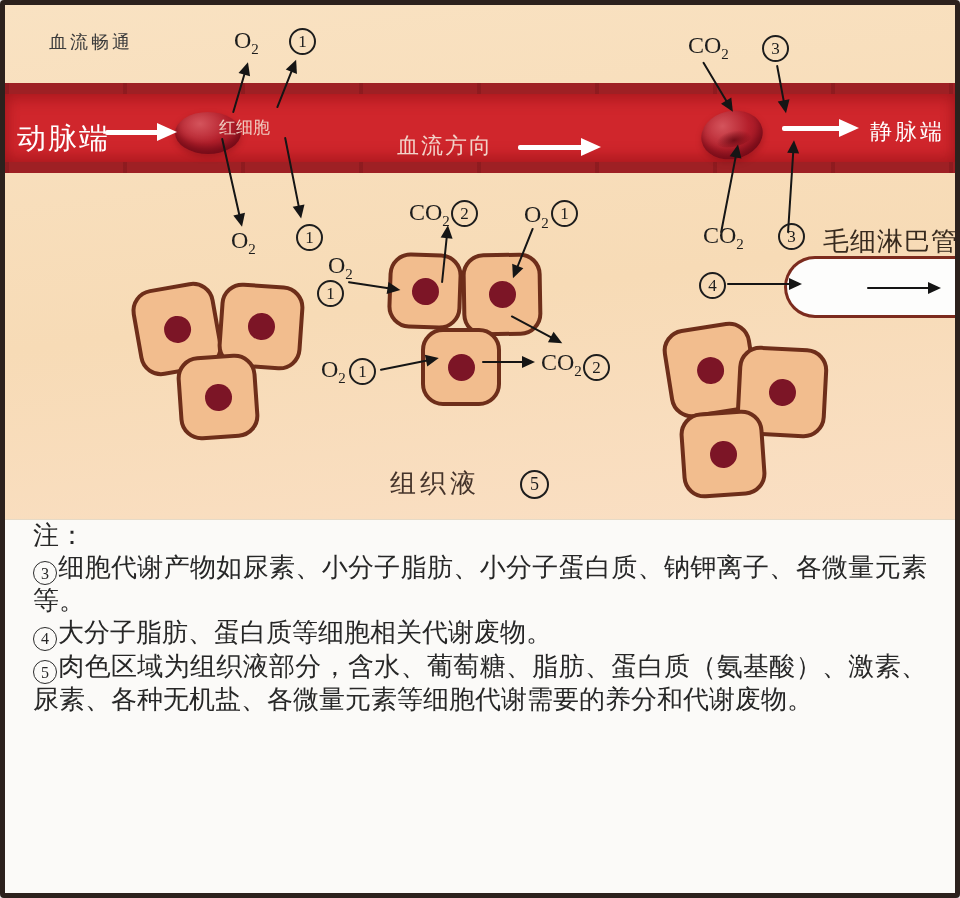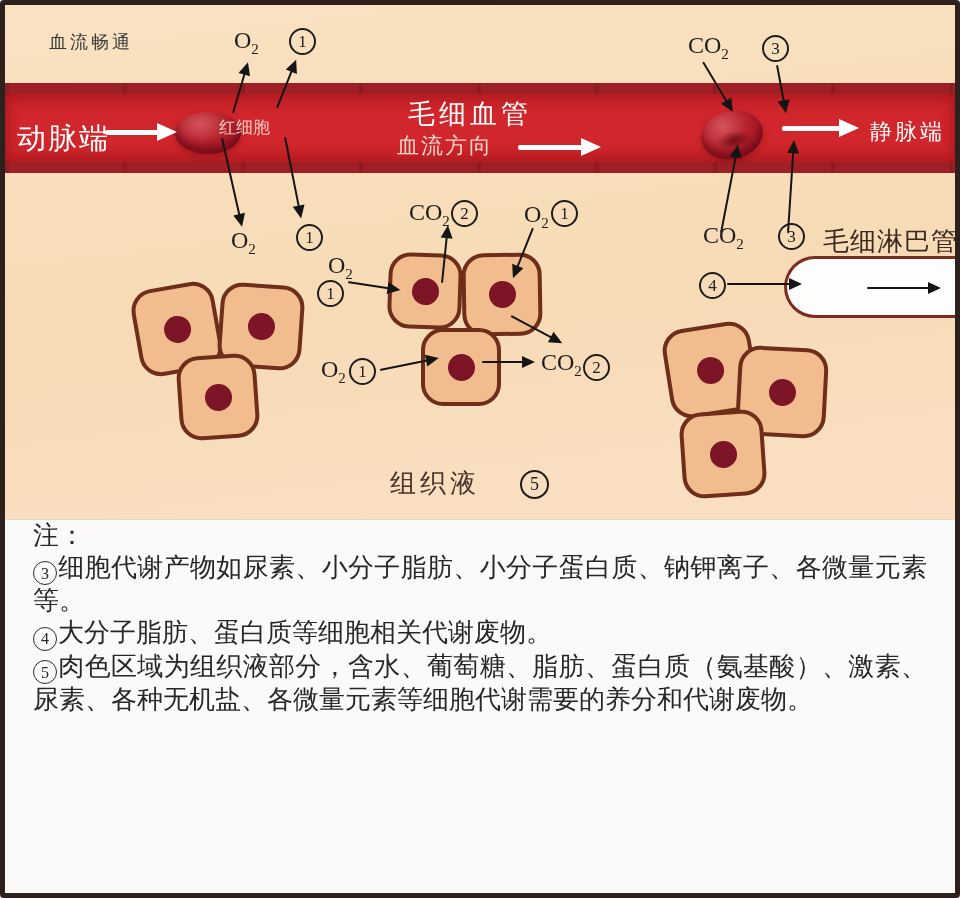--- a/index.html
+++ b/index.html
@@ -181,21 +181,20 @@
         <div class="hd" style="left:63px;"></div>
       </div>
     <div class="warr" style="left:777px;top:123px;width:77px;">
         <div class="sh" style="width:61px;"></div>
         <div class="hd" style="left:57px;"></div>
       </div>
 
     <div class="lbl" style="left:44px;top:25px;font-size:18px;letter-spacing:3px;">血流畅通</div>
     <div class="lbl white" style="left:12px;top:114px;font-size:29px;letter-spacing:2px;">动脉端</div>
     <div class="lbl" style="left:214px;top:111px;font-size:17px;color:#f0cdc2;">红细胞</div>
-    <div class="lbl white" style="left:403px;top:91px;font-size:27px;letter-spacing:4px;">毛细血管</div>
     <div class="lbl" style="left:392px;top:126px;font-size:22px;letter-spacing:2px;color:#f2d3c9;">血流方向</div>
     <div class="lbl white" style="left:865px;top:112px;font-size:22px;letter-spacing:3px;">静脉端</div>
     <div class="lbl" style="left:818px;top:219px;font-size:26px;letter-spacing:1px;color:#372a1e;">毛细淋巴管</div>
     <div class="lbl" style="left:385px;top:461px;font-size:26px;letter-spacing:4px;color:#44332a;">组织液</div>
 
     <div class="chem" style="left:229px;top:22px;"><span>O</span><sub>2</sub></div>
     <div class="chem" style="left:683px;top:27px;"><span>CO</span><sub>2</sub></div>
     <div class="chem" style="left:226px;top:222px;"><span>O</span><sub>2</sub></div>
     <div class="chem" style="left:698px;top:217px;"><span>CO</span><sub>2</sub></div>
     <div class="chem" style="left:404px;top:194px;"><span>CO</span><sub>2</sub></div>

